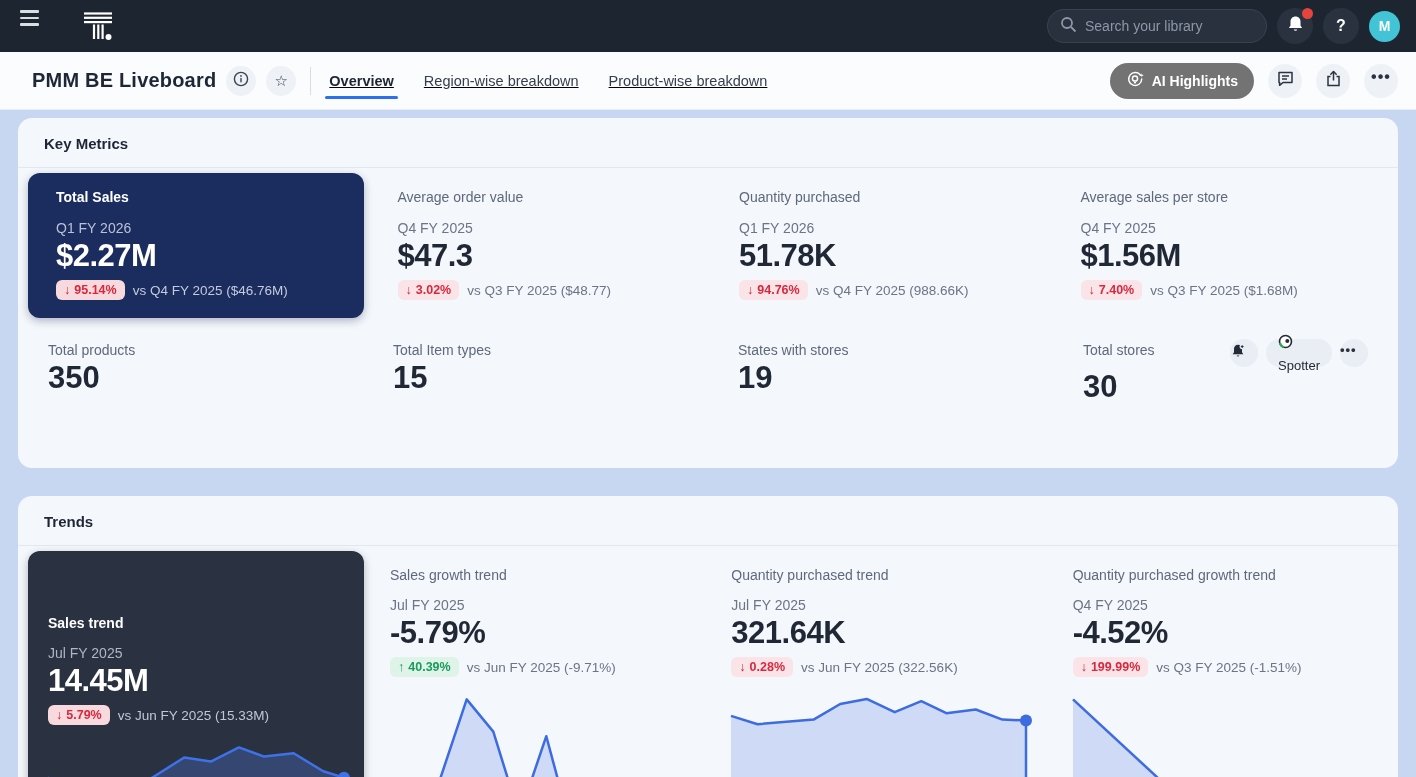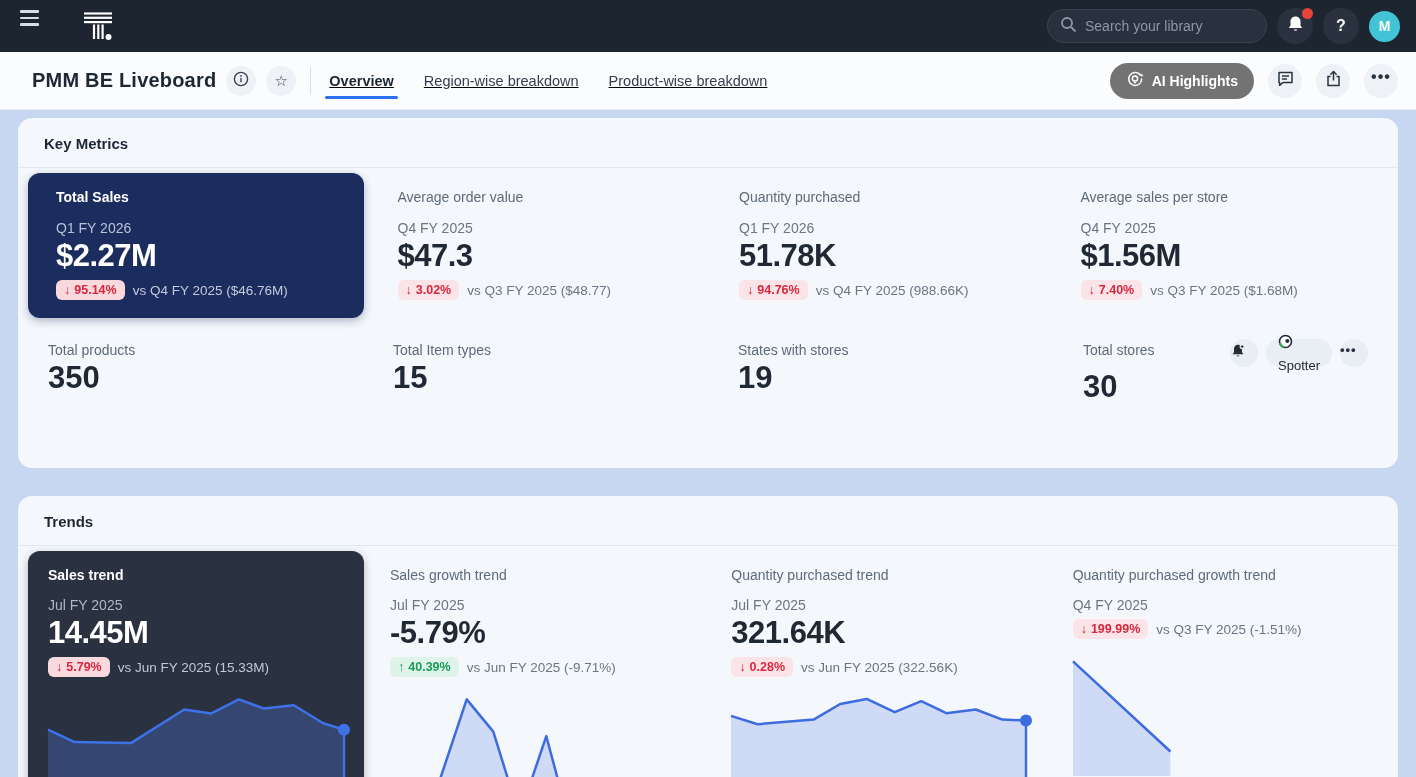--- a/index.html
+++ b/index.html
@@ -63,21 +63,21 @@
   .simple-head { display:flex; align-items:flex-start; justify-content:space-between; }
   .simple-value { font-size:31px; font-weight:700; color:#1F2834; margin-top:2px; }
   .tile-actions { display:flex; align-items:center; gap:8px; margin-top:-3px; }
   .act-chip { height:28px; min-width:28px; border-radius:14px; background:#E9EDF4; display:flex; justify-content:center; cursor:pointer; color:#232B37;flex-direction:column; }
   .spotter-pill { padding:0 12px; gap:6px; font-size:13px; color:#232B37; }
 
   
   .trend-tile { border-radius:12px; padding:16px 20px 0; cursor:pointer; position:relative; }
   .trend-tile.dark { background:#2A3140; box-shadow:0 3px 8px rgba(20,26,40,.30); }
   .trend-title { font-size:14px; color:#5E6A7B; }
-  .dark .trend-title { color:#FFFFFF; font-weight:700; }
+  .dark .trend-title { color:#FFFFFF; font-weight:700;margin-top:48px; }
   .trend-period { font-size:14px; color:#6B7585; margin-top:14px; }
   .dark .trend-period { color:#AEB6C8; }
   .trend-value { font-size:31px; font-weight:700; color:#1F2834; letter-spacing:-.5px; margin-top:2px; }
   .dark .trend-value { color:#FFFFFF; }
   .dark .pill.down { background:#F8D9DD; }
   .dark .compare-text { color:#C0C7D6;text-align:center; }
   .chart { height:92px; margin-top:15px; }
   .chart svg { display:block; overflow:visible; }
   .trend-tile { padding-bottom:22px; }
 </style>
@@ -356,20 +356,21 @@
             <polyline points="0.0,23.9 26.6,32.2 82.6,27.6 109.2,12.0 135.7,6.9 163.7,20.2 190.3,9.2 215.3,21.2 244.8,17.5 271.4,27.6 295.0,28.5" fill="none" stroke="#3D6BE0" stroke-width="2.5" stroke-linejoin="round"></polyline>
             <line x1="295.0" y1="28.5" x2="295.0" y2="122" stroke="#3D6BE0" stroke-width="2.5"></line>
             <circle cx="295.0" cy="28.5" r="6" fill="#3D6BE0"></circle>
           </svg>
         </div>
     </div>
 
     <div class="trend-tile">
       <div class="trend-title">Quantity purchased growth trend</div>
       <div class="trend-period">Q4 FY 2025</div>
+      <div class="trend-value">-4.52%</div>
       <div class="kpi-compare">
         <span class="pill down">
             <span>↓</span>
             <span>199.99%</span>
           </span>
         <span class="compare-text">vs Q3 FY 2025 (-1.51%)</span>
       </div>
       <div class="chart">
           <svg width="295" height="92">
             <polygon points="0.0,7.4 97.4,97.5 97.4,122 0.0,122" fill="rgba(90,130,230,0.25)"></polygon>

